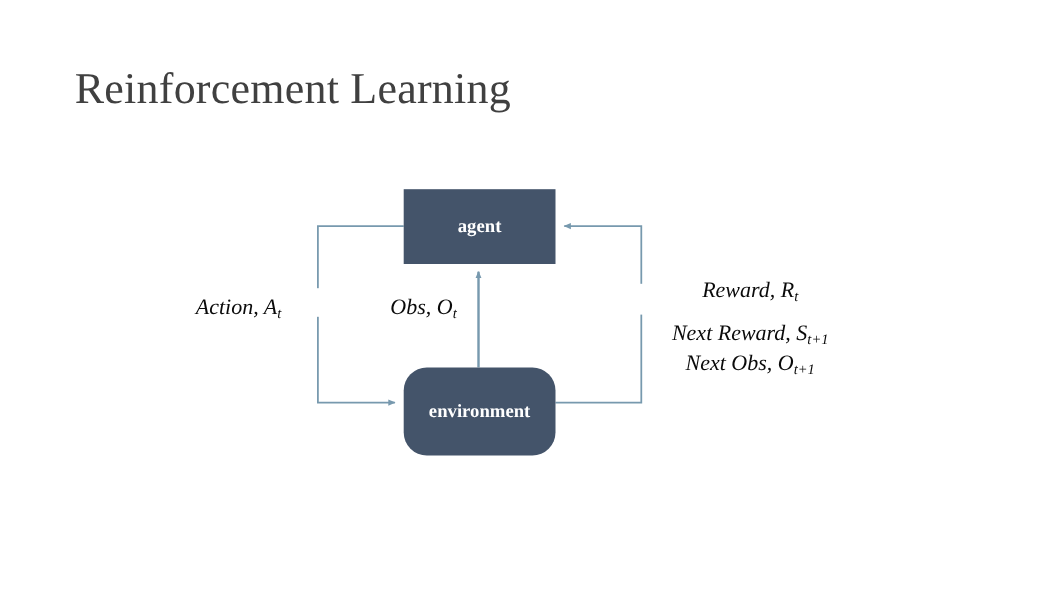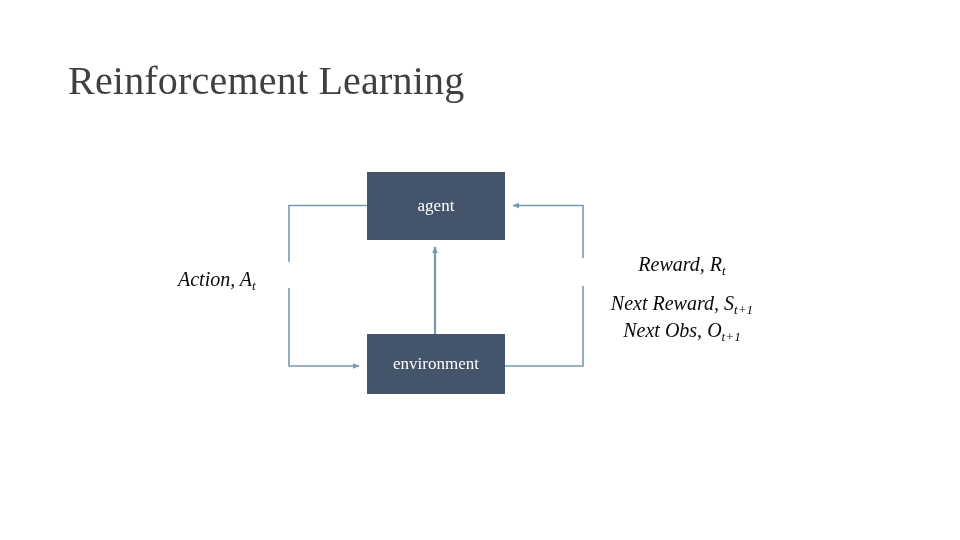--- a/index.html
+++ b/index.html
@@ -63,35 +63,36 @@
     display: flex;
     align-items: center;
     justify-content: center;
     box-sizing: border-box;
   }
   .node-label {
     color: #ffffff;
     font-family: "Liberation Serif", "DejaVu Serif", serif;
     font-size: 17px;
     line-height: 20px;
-    font-weight: 400;
+    font-weight: 700;
     text-align: center;
     white-space: nowrap;
   }
   #agent-box {
     left: 367px;
     top: 172px;
     width: 138px;
     height: 68px;
   }
   #environment-box {
     left: 367px;
     top: 334px;
     width: 138px;
-    height: 60px;
+    height: 80px;
+    border-radius: 21px;
   }
 
   
   .edge-label {
     position: absolute;
     font-family: "Liberation Serif", "DejaVu Serif", serif;
     font-style: italic;
     font-size: 20px;
     line-height: 27px;
     color: #0a0a0a;
@@ -180,20 +181,24 @@
     <div id="environment-box" class="node-box">
       <span class="node-label">environment</span>
     </div>
 
     <div id="label-action" class="edge-label">
       <span>Action,</span>
       <span>A</span><sub>t</sub>
     </div>
 
     <div id="label-state-obs" class="edge-label">
+      <div>
+        <span>Obs,</span>
+        <span>O</span><sub>t</sub>
+      </div>
     </div>
 
     <div id="label-reward-group" class="edge-label">
       <div id="label-reward" class="edge-line">
         <span>Reward,</span>
         <span>R</span><sub>t</sub>
       </div>
       <div class="edge-line">
         <span>Next Reward,</span>
         <span>S</span><sub>t+1</sub>

